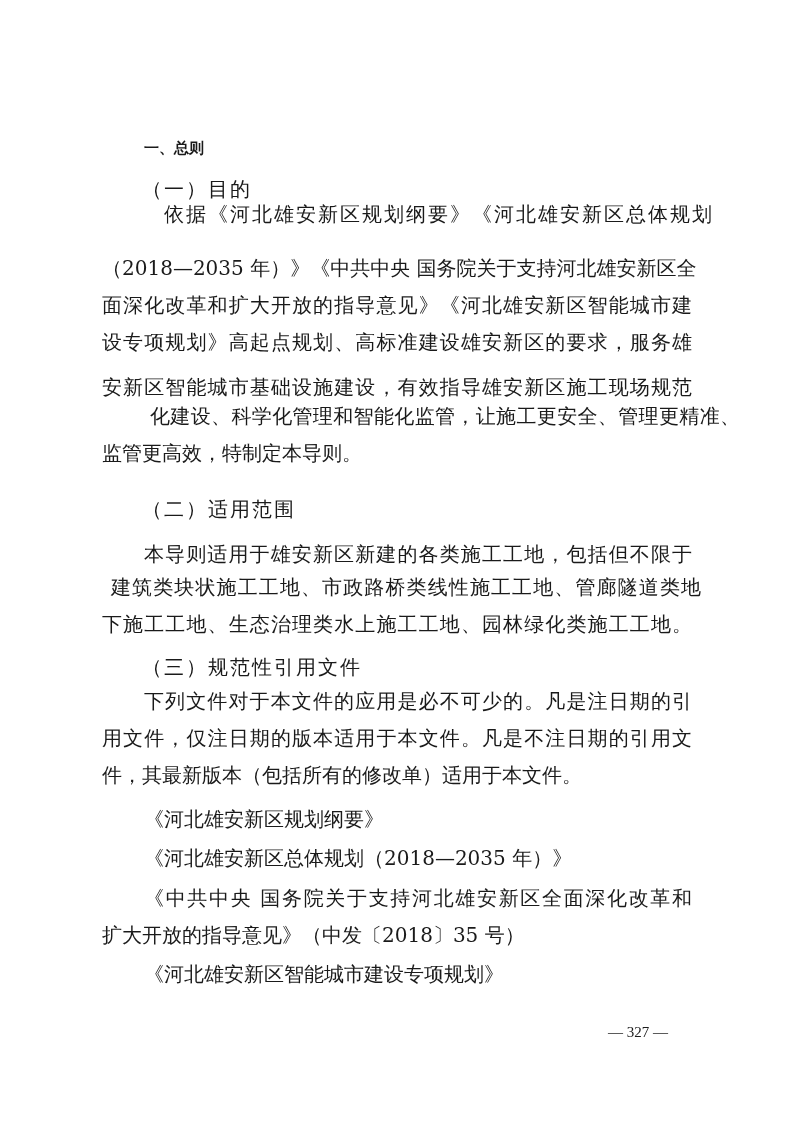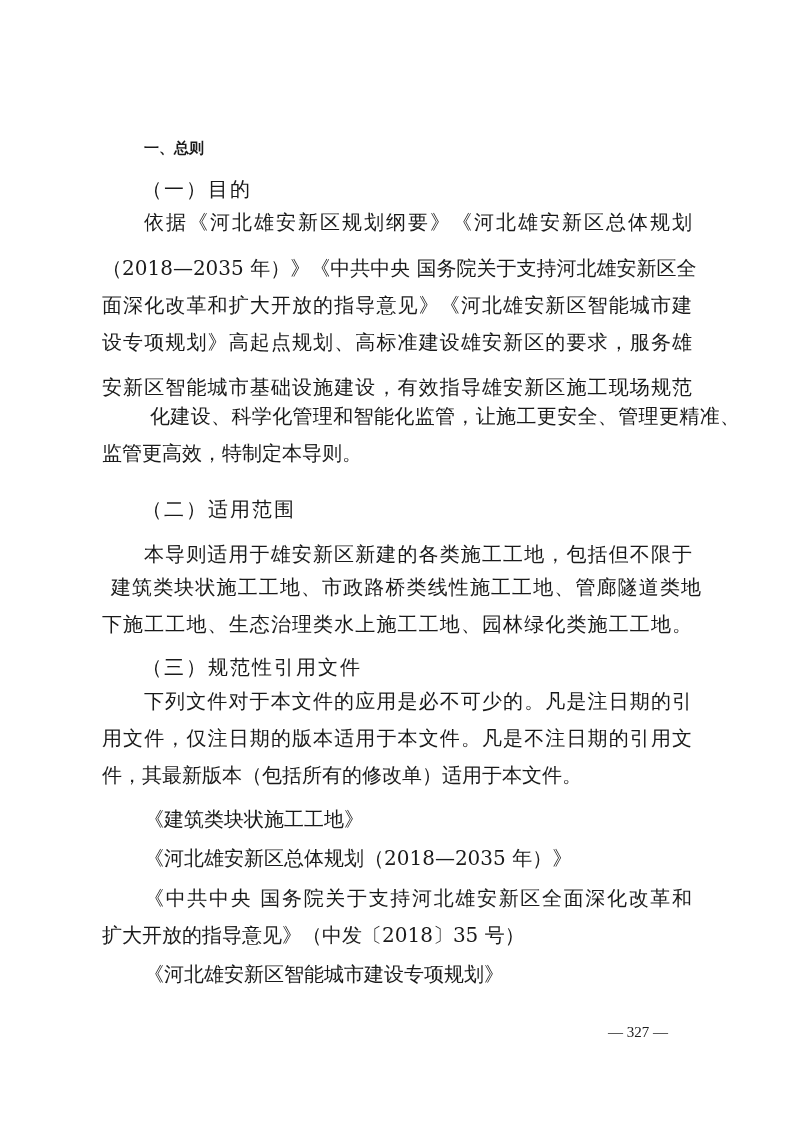--- a/index.html
+++ b/index.html
@@ -67,38 +67,38 @@
     }
   </style>
 </head>
 <body>
 
 <div class="page">
 
   <div class="line h1" style="top:0px;">一、总则</div>
 
   <div class="line h2" style="top:41px;">（一）目的</div>
-  <div class="line indent" style="top:74px;">依据《河北雄安新区规划纲要》《河北雄安新区总体规划</div>
+  <div class="line indent" style="top:66px;margin-left:20px;">依据《河北雄安新区规划纲要》《河北雄安新区总体规划</div>
   <div class="line" style="top:120px;">（2018—2035 年）》《中共中央 国务院关于支持河北雄安新区全</div>
   <div class="line" style="top:157px;">面深化改革和扩大开放的指导意见》《河北雄安新区智能城市建</div>
   <div class="line" style="top:194px;">设专项规划》高起点规划、高标准建设雄安新区的要求，服务雄</div>
   <div class="line" style="top:231px;margin-top:8px;">安新区智能城市基础设施建设，有效指导雄安新区施工现场规范</div>
   <div class="line" style="top:268px;margin-left:48px;">化建设、科学化管理和智能化监管，让施工更安全、管理更精准、</div>
   <div class="line last" style="top:305px;">监管更高效，特制定本导则。</div>
 
   <div class="line h2" style="top:361px;">（二）适用范围</div>
   <div class="line indent" style="top:406px;">本导则适用于雄安新区新建的各类施工工地，包括但不限于</div>
   <div class="line" style="top:439px;margin-left:9px;">建筑类块状施工工地、市政路桥类线性施工工地、管廊隧道类地</div>
   <div class="line" style="top:476px;">下施工工地、生态治理类水上施工工地、园林绿化类施工工地。</div>
 
   <div class="line h2" style="top:519px;">（三）规范性引用文件</div>
   <div class="line indent" style="top:553px;">下列文件对于本文件的应用是必不可少的。凡是注日期的引</div>
   <div class="line" style="top:590px;">用文件，仅注日期的版本适用于本文件。凡是不注日期的引用文</div>
   <div class="line last" style="top:627px;">件，其最新版本（包括所有的修改单）适用于本文件。</div>
 
-  <div class="line ref" style="top:671px;">《建筑类块状施工工地》</div>
+  <div class="line ref" style="top:671px;">《河北雄安新区规划纲要》</div>
   <div class="line ref" style="top:710px;">《河北雄安新区总体规划（2018—2035 年）》</div>
   <div class="line indent" style="top:750px;">《中共中央 国务院关于支持河北雄安新区全面深化改革和</div>
   <div class="line last" style="top:787px;">扩大开放的指导意见》（中发〔2018〕35 号）</div>
   <div class="line ref" style="top:826px;">《河北雄安新区智能城市建设专项规划》</div>
 </div>
 
 <div class="page-number">— 327 —</div>
 
 </body></html>

